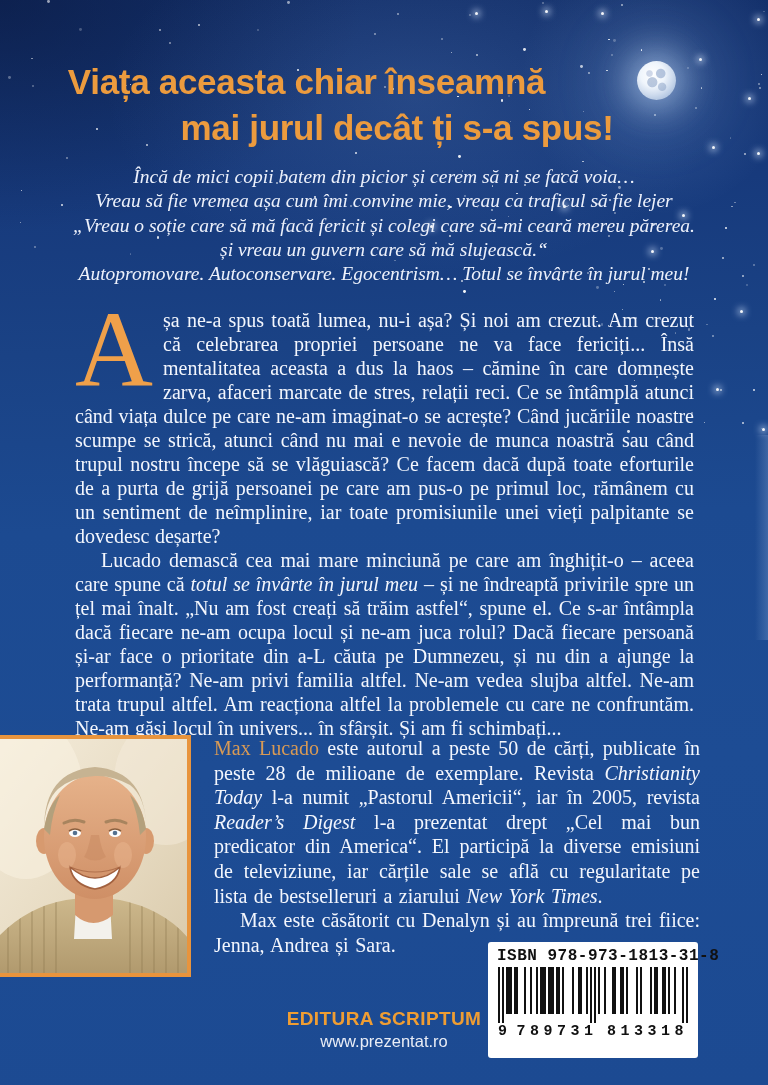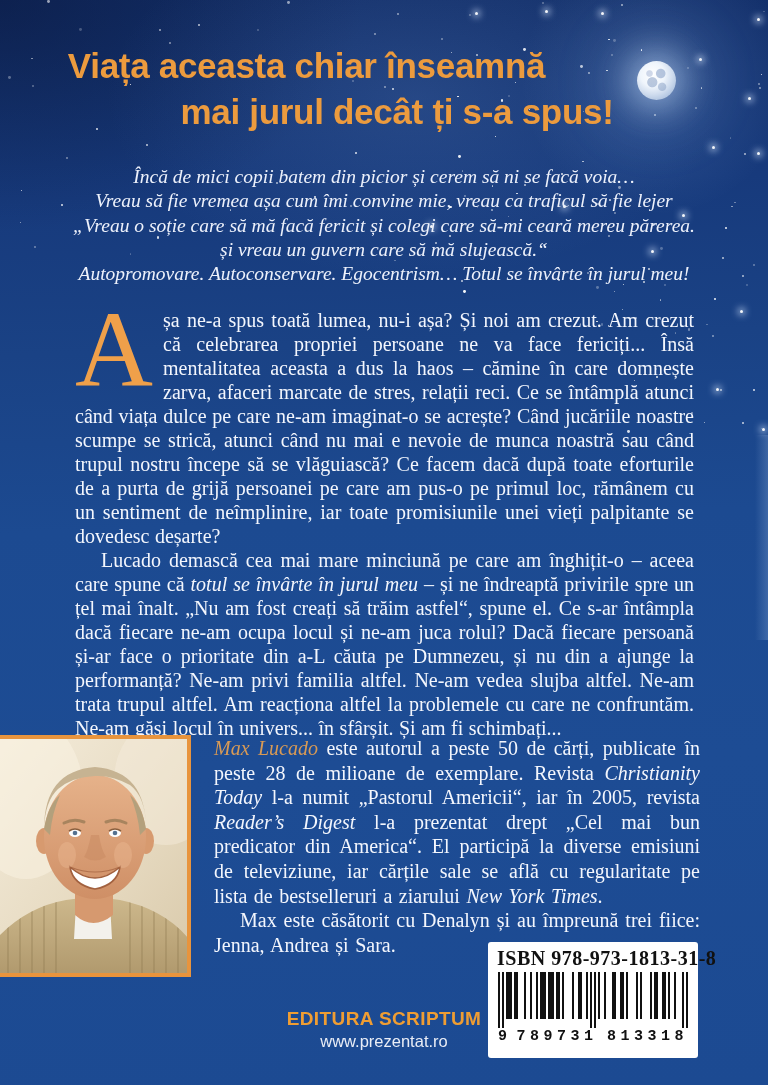--- a/index.html
+++ b/index.html
@@ -22,44 +22,44 @@
   .moon-craters{
     position:absolute;inset:2px;border-radius:50%;
     background:
       radial-gradient(circle at 62% 30%, rgba(130,155,195,.55) 0 13%, transparent 16%),
       radial-gradient(circle at 38% 55%, rgba(125,150,190,.50) 0 16%, transparent 19%),
       radial-gradient(circle at 66% 68%, rgba(125,150,190,.45) 0 11%, transparent 14%),
       radial-gradient(circle at 30% 30%, rgba(140,160,200,.40) 0 8%, transparent 11%);
   }
   .edge-glow{position:absolute;right:0;top:435px;width:13px;height:205px;
     background:linear-gradient(to left, rgba(185,210,245,.22), rgba(185,210,245,0));}
-  .title{position:absolute;top:46px;left:0;width:768px;text-align:center;
+  .title{position:absolute;top:62px;left:0;width:768px;text-align:center;
     font-family:"Liberation Sans",sans-serif;font-weight:600;color:#EC9B3E;letter-spacing:-.3px;}
   .title .l1{display:block;font-size:35px;line-height:40px;padding-right:155px;}
   .title .l2{display:block;font-size:35px;line-height:40px;padding-left:26px;margin-top:6px;}
   .epigraph{position:absolute;top:165px;left:0;width:768px;text-align:center;
     font-style:italic;font-size:19.5px;line-height:24.3px;color:#edf1fb;}
   .synopsis{position:absolute;left:75px;top:308px;width:619px;
     font-size:20px;line-height:24px;color:#f3f6fd;text-align:justify;word-spacing:.5px;}
   .synopsis p{margin:0;}
   .dropcap{float:left;font-size:108px;line-height:80px;padding:2px 10px 0 0;
     color:#EFA04A;font-family:"Liberation Serif",serif;}
   .synopsis .indent{text-indent:26px;}
   .photo-frame{position:absolute;left:-6px;top:735px;width:197px;height:242px;
     border:4px solid #E8943D;box-sizing:border-box;background:#e9dfc9;}
   .photo-frame svg{display:block;width:100%;height:100%;}
   .bio{position:absolute;left:214px;top:736px;width:486px;
     font-size:20px;line-height:24.6px;color:#f3f6fd;text-align:justify;word-spacing:1.5px;}
   .bio p{margin:0;}
   .bio .p2{text-indent:26px;}
-  .author-name{font-style:italic;color:#D89A55;}
+  .author-name{color:#D89A55;}
   .bio em, .synopsis em{font-style:italic;}
   .barcode-box{position:absolute;left:488px;top:942px;width:210px;height:116px;
     background:#ffffff;border-radius:3px;box-sizing:border-box;padding:5px 9px 3px;color:#111;text-align:center;}
-  .isbn{font-family:Liberation Serif, serif;font-weight:700;font-size:20px;
+  .isbn{font-family:Liberation Mono, monospace;font-weight:700;font-size:16px;
     letter-spacing:.5px;white-space:nowrap;}
   .bars-wrap{position:relative;height:56px;margin-top:2px;}
   .digits{display:flex;justify-content:space-between;align-items:flex-end;
     font-family:"Liberation Mono",monospace;font-weight:700;font-size:15px;line-height:16px;
     padding:0 1px;margin-top:1px;}
   .digits .grp{letter-spacing:4.5px;}
   .publisher{position:absolute;left:0;top:1008px;width:768px;text-align:center;
     font-family:"Liberation Sans",sans-serif;}
   .publisher-name{display:block;font-weight:700;font-size:19px;letter-spacing:.4px;color:#EF9D33;}
   .publisher-site{display:block;font-size:16.5px;color:#e9edf6;margin-top:2px;}

